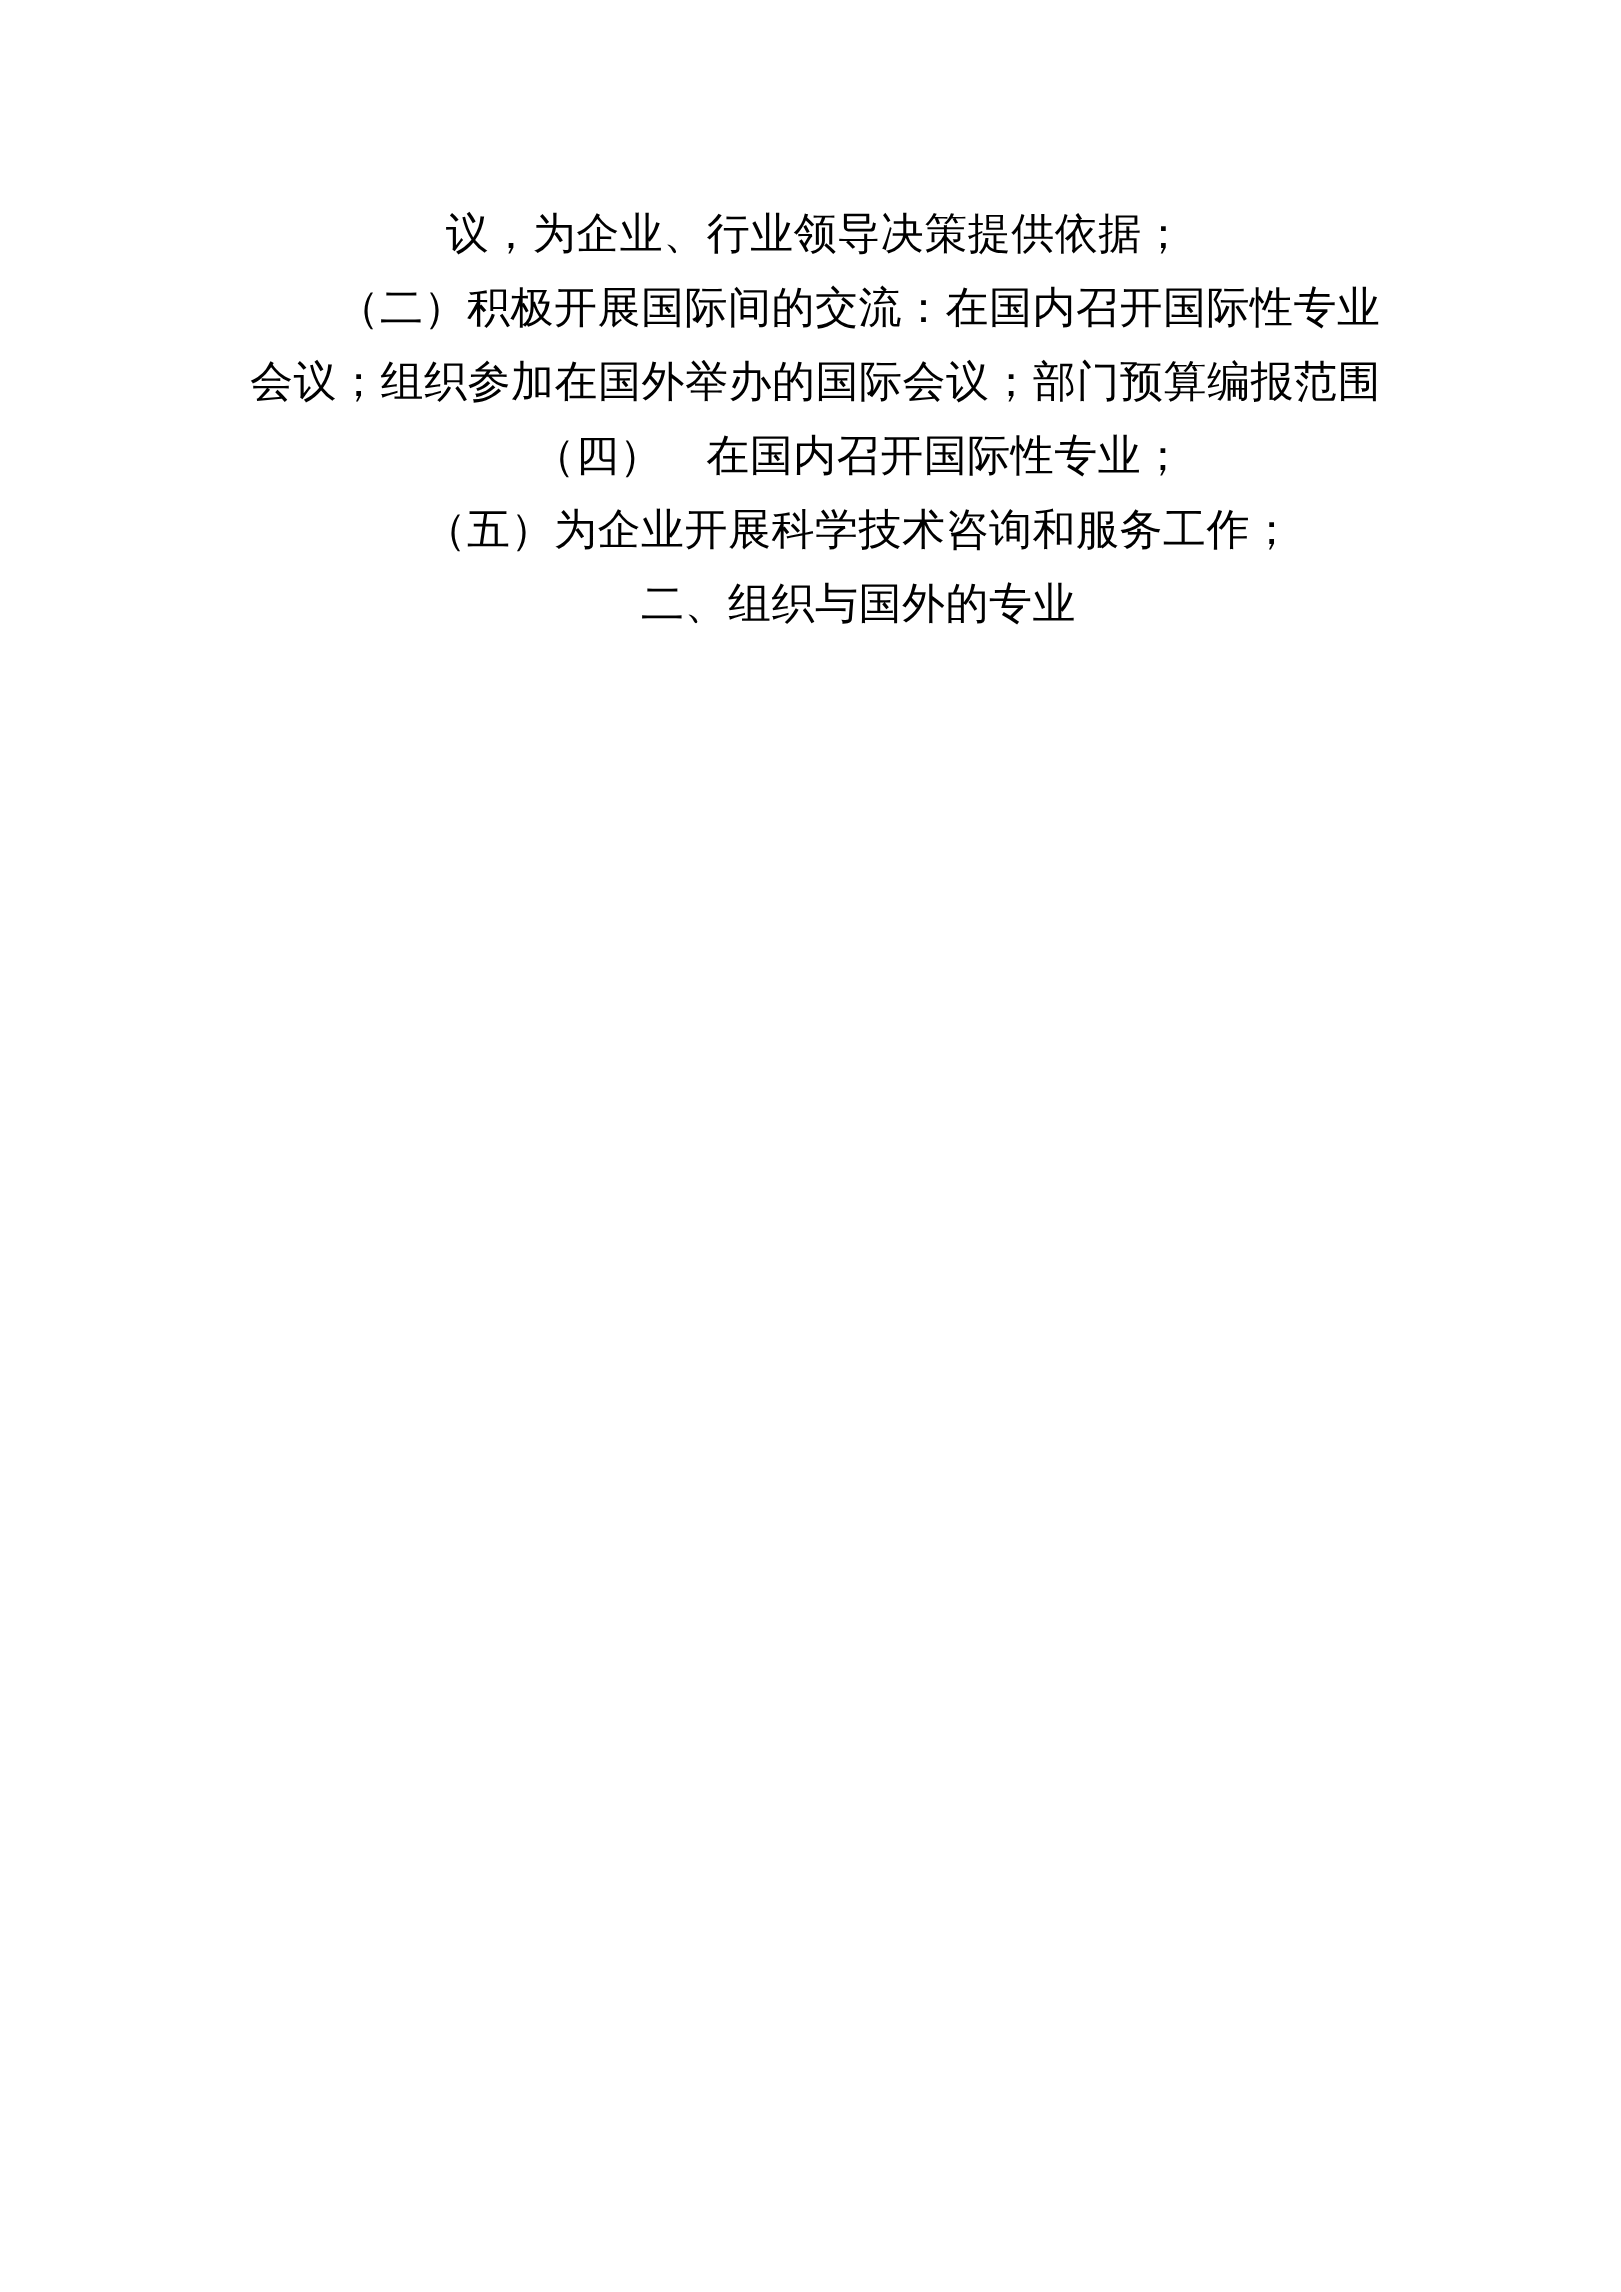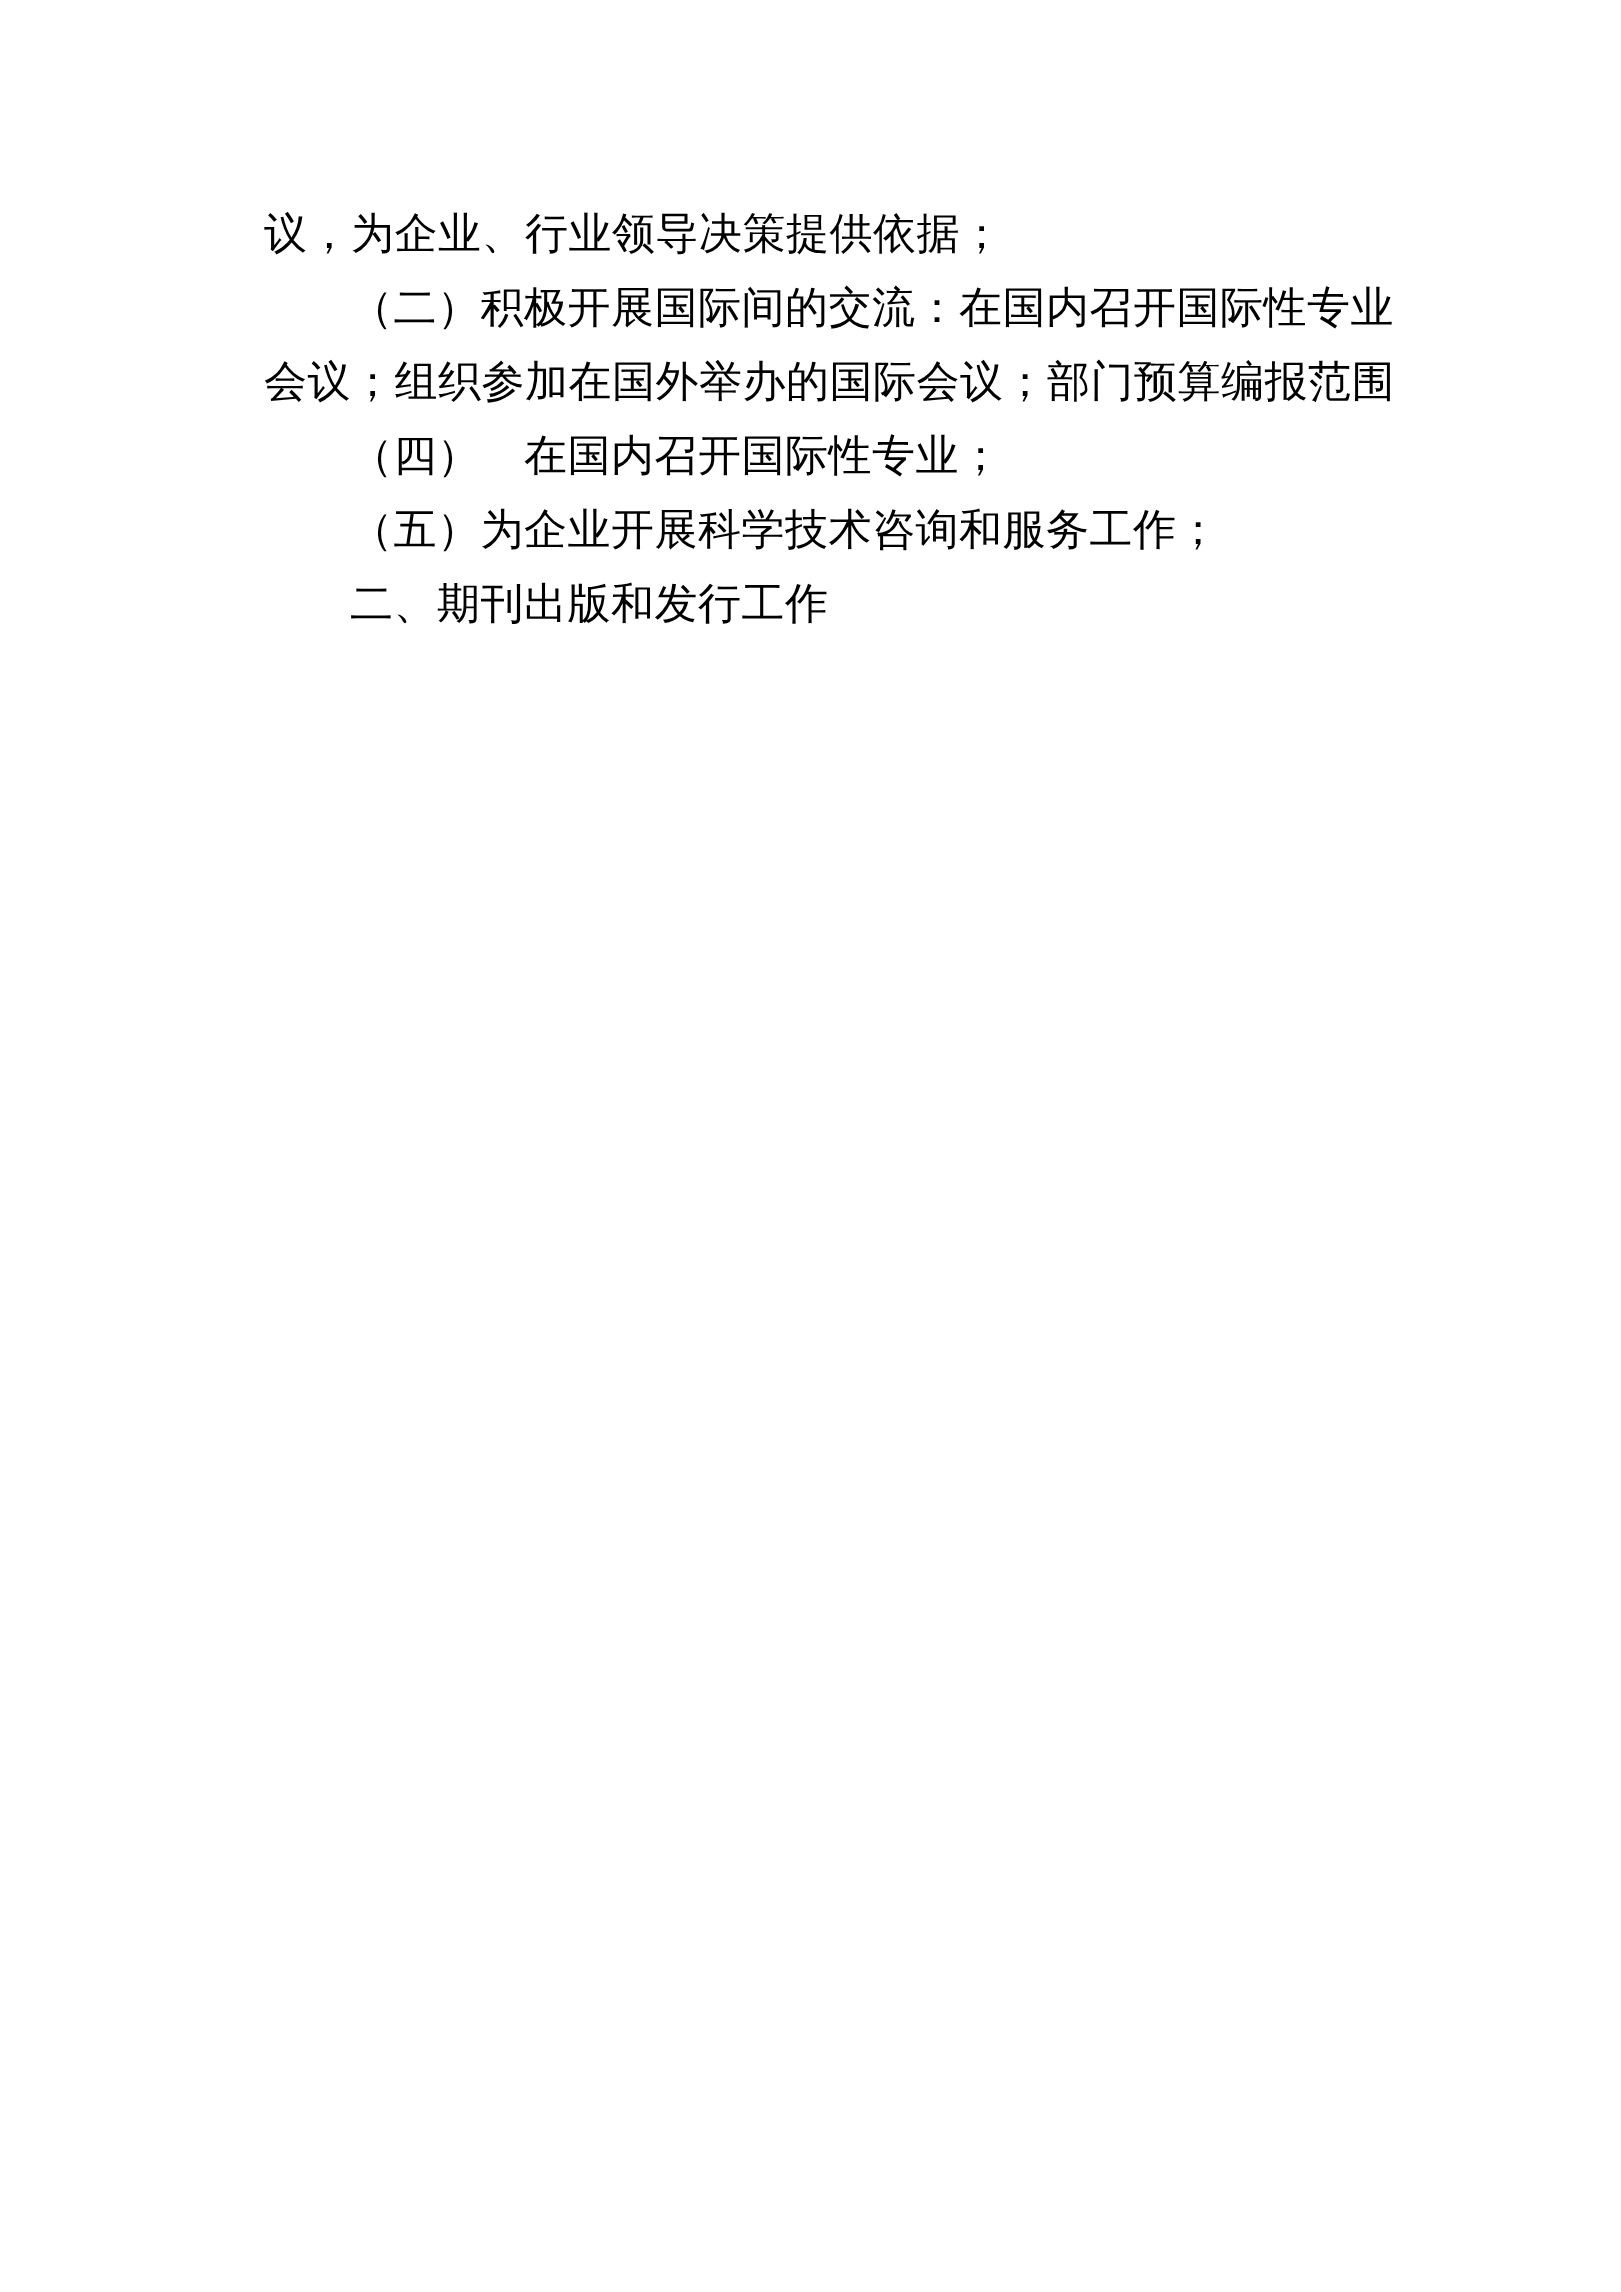--- a/index.html
+++ b/index.html
@@ -21,33 +21,32 @@
     left: 245px;
     top: 197px;
     width: 1141px;
     font-size: 43px;
     line-height: 74px;
     font-weight: 400;
     letter-spacing: 0.5px;
   }
   .line {
     white-space: pre;       
-    text-align: left;
-    margin-left: 19px;
+    text-align: center;
   }
   .line.indent {
     text-indent: 86px;      
   }
 </style>
 </head>
 <body>
 
 <div class="page">
   <div class="text-block">
     <div class="line">议，为企业、行业领导决策提供依据；</div>
     <div class="line indent">（二）积极开展国际间的交流：在国内召开国际性专业</div>
     <div class="line">会议；组织参加在国外举办的国际会议；部门预算编报范围</div>
     <div class="line indent">（四）　在国内召开国际性专业；</div>
     <div class="line indent">（五）为企业开展科学技术咨询和服务工作；</div>
-    <div class="line indent">二、期刊出版和发行工作</div>
+    <div class="line indent">二、组织与国外的专业</div>
   </div>
 </div>
 
 
 </body></html>

